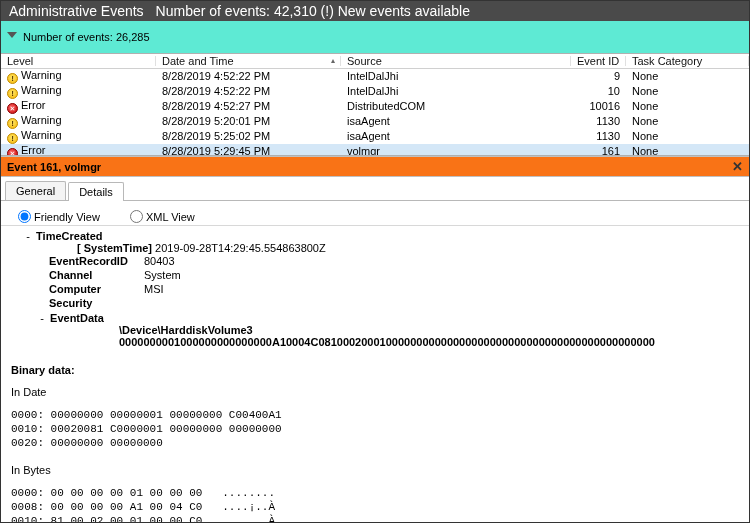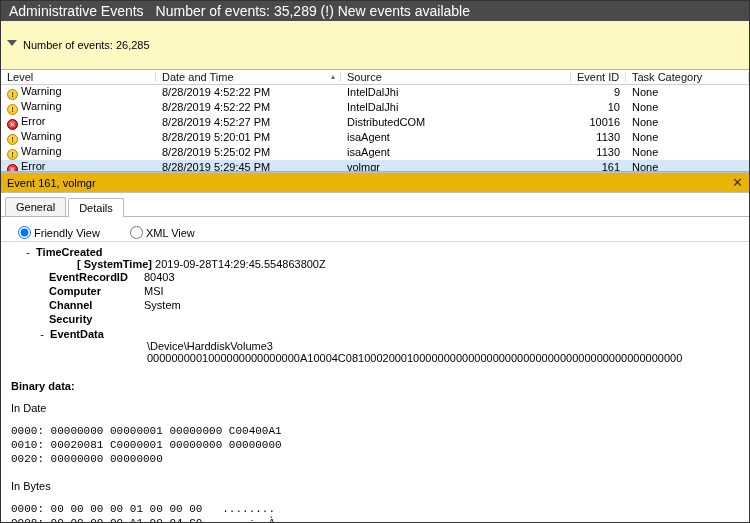--- a/index.html
+++ b/index.html
@@ -16,23 +16,23 @@
   }
   .titlebar {
     background: #4a4a4a;
     color: #fff;
     padding: 2px 8px;
     font-size: 14px;
     display: flex;
     gap: 12px;
   }
   .filterbar {
-    background: #fef9c3;
+    background: #5eead4;
     border-bottom: 1px solid #b0b0b0;
-    padding: 18px 6px;
+    padding: 10px 6px;
     font-size: 11px;
     display: flex;
     align-items: center;
     gap: 6px;
   }
   .filter-icon {
     display: inline-block;
     width: 10px; height: 10px;
     position: relative;
   }
@@ -74,26 +74,27 @@
   .col-date{width:185px;}
   .col-source{width:230px;}
   .col-eid{width:55px;text-align:right;}
   .col-task{width:auto;}
   .lvl-icon{display:inline-block;width:11px;height:11px;vertical-align:-2px;margin-right:3px;border-radius:50%;}
   .lvl-warning{background:radial-gradient(circle at 50% 40%,#ffe96b,#f6b200);border:1px solid #c28c00;}
   .lvl-warning::after{content:"!";display:block;color:#5b3a00;font-size:8px;text-align:center;line-height:9px;font-weight:bold;}
   .lvl-error{background:radial-gradient(circle at 40% 40%,#ff6b6b,#c40000);border:1px solid #8a0000;}
   .lvl-error::after{content:"✕";display:block;color:#fff;font-size:7px;text-align:center;line-height:9px;}
   .detail-header{
-    background:#eab308;
+    background:#f97316;
     border-top:1px solid #c0c0c0;
     border-bottom:1px solid #c0c0c0;
     padding:2px 6px;
     display:flex;justify-content:space-between;align-items:center;
     font-size:11px;
+    font-weight:bold;
   }
   .close-x{font-family:Arial;cursor:pointer;font-size:13px;color:#333;}
   .tabs{display:flex;gap:0;padding:4px 4px 0 4px;border-bottom:1px solid #b8b8b8;}
   .tab{padding:3px 10px;border:1px solid #b8b8b8;border-bottom:none;background:#f4f4f4;font-size:11px;border-radius:2px 2px 0 0;margin-right:2px;}
   .tab.active{background:#fff;position:relative;top:1px;}
   .viewopts{padding:6px 12px 2px;font-size:11px;border-bottom:1px solid #d8d8d8;}
   .viewopts label{margin-right:22px;}
   .radio{vertical-align:-2px;margin-right:3px;}
   .detail-scroll{
     height: 312px;
@@ -101,32 +102,32 @@
     padding: 4px 10px 10px 10px;
     font-size:11px;
     position:relative;
   }
   .node-label{font-weight:bold;}
   .kv-row{display:flex;padding:1px 0;}
   .kv-key{width:95px;font-weight:bold;}
   .tree-dash{display:inline-block;width:10px;text-align:center;vertical-align:top;}
   .sys-block{margin-left:38px;}
   .evdata-block{margin-left:26px;}
-  .data-block{margin-left:110px;}
+  .data-block{margin-left:82px;font-weight:bold;}
   .bin-section{margin-top:16px;}
   .bin-title{font-weight:bold;margin-bottom:10px;}
   .mono{font-family:Consolas,"Courier New",monospace;font-size:11px;white-space:pre;line-height:14px;}
   th .sort-ind{font-size:8px;color:#666;position:absolute;right:6px;top:2px;}
 </style>
 </head>
 <body>
 
 <div class="titlebar">
   <span>Administrative Events</span>
-  <span>Number of events: 35,289 (!) New events available</span>
+  <span>Number of events: 42,310 (!) New events available</span>
 </div>
 
 <div class="filterbar">
   <span class="filter-icon"></span>
   <span>Number of events: 26,285</span>
 </div>
 
 <div class="grid">
   <table>
     <thead>
@@ -209,26 +210,26 @@
     </div>
     <div style="margin-left:28px;">
       <span class="node-label">[ SystemTime]</span>
       <span>2019-09-28T14:29:45.554863800Z</span>
     </div>
     <div class="kv-row">
         <span class="kv-key">EventRecordID</span>
         <span>80403</span>
       </div>
     <div class="kv-row">
+        <span class="kv-key">Channel</span>
+        <span>System</span>
+      </div>
+    <div class="kv-row">
         <span class="kv-key">Computer</span>
         <span>MSI</span>
-      </div>
-    <div class="kv-row">
-        <span class="kv-key">Channel</span>
-        <span>System</span>
       </div>
     <div class="kv-row">
         <span class="kv-key">Security</span>
       </div>
   </div>
 
   <div class="evdata-block" style="margin-top:2px;">
     <span class="tree-dash">-</span>
     <span class="node-label">EventData</span>
     <div class="data-block">

